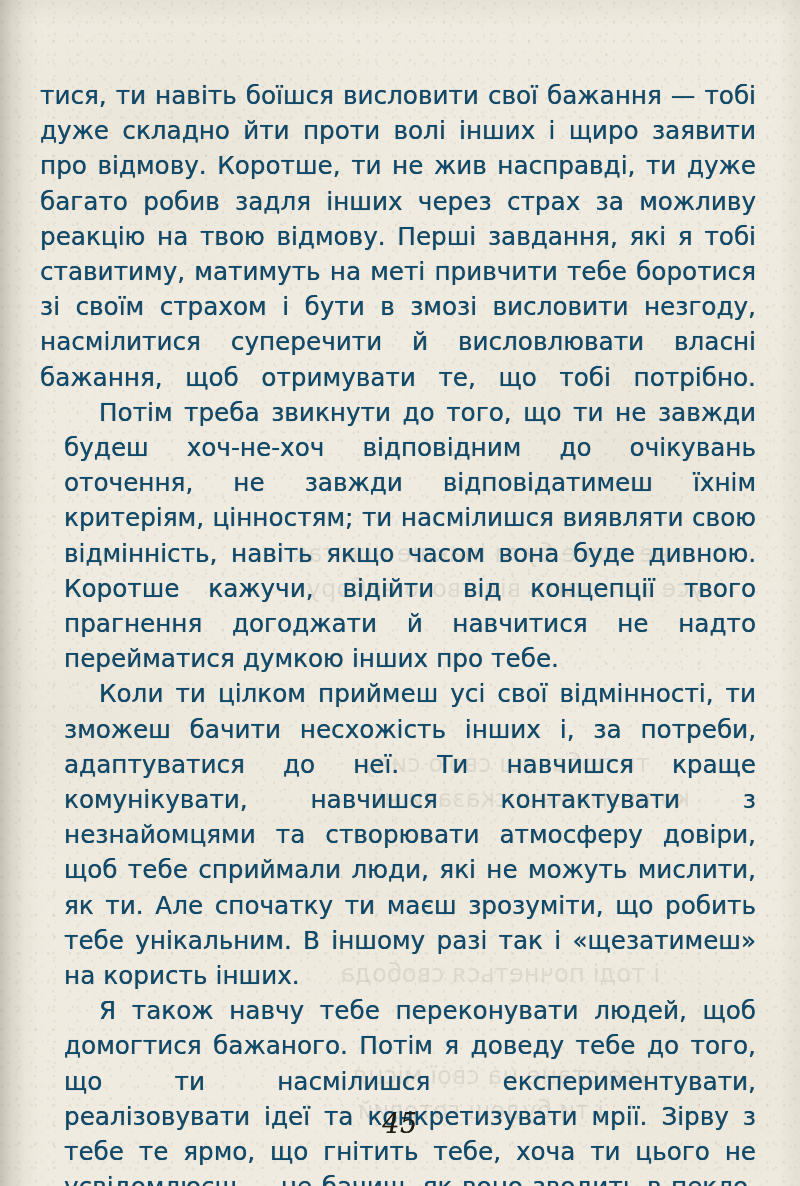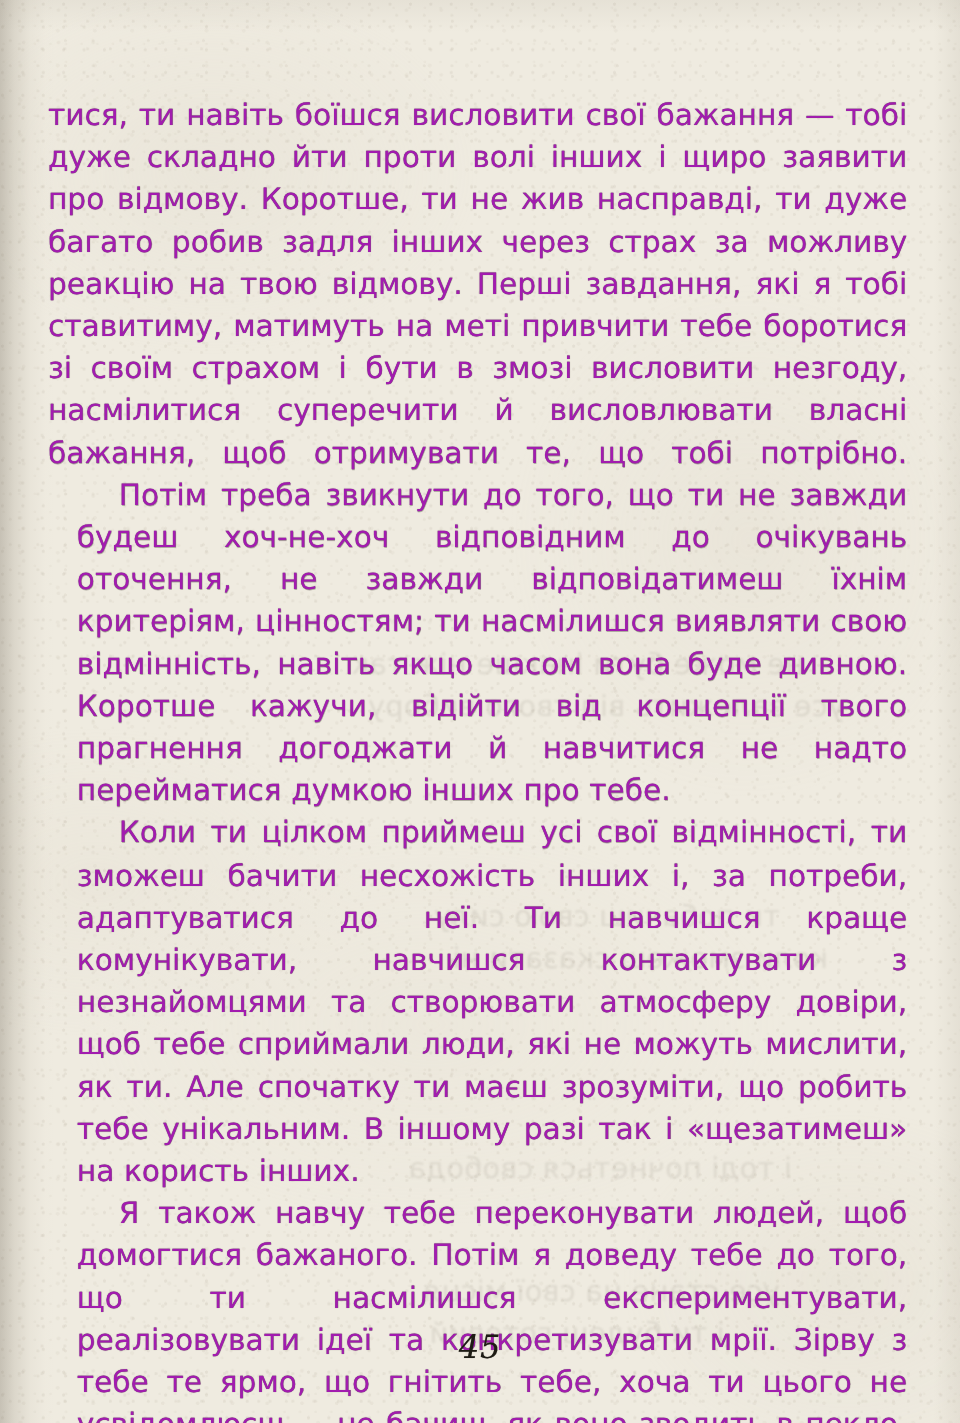--- a/index.html
+++ b/index.html
@@ -100,21 +100,21 @@
   
   .text-block {
     position: absolute;
     left: 40px;
     top: 78px;
     width: 716px;
   }
 
   .para {
     margin: 0;
-    color: #a21caf;
+    color: #0c4a6e;
     font-size: 24.6px;
     line-height: 35.2px;
     text-align: justify;
     text-align-last: left;
     letter-spacing: .05px;
     word-spacing: .2px;
     -webkit-font-smoothing: antialiased;
     text-shadow:
       0 0 .7px rgba(28,26,18,.55),
       .35px .25px .4px rgba(40,36,26,.28);

